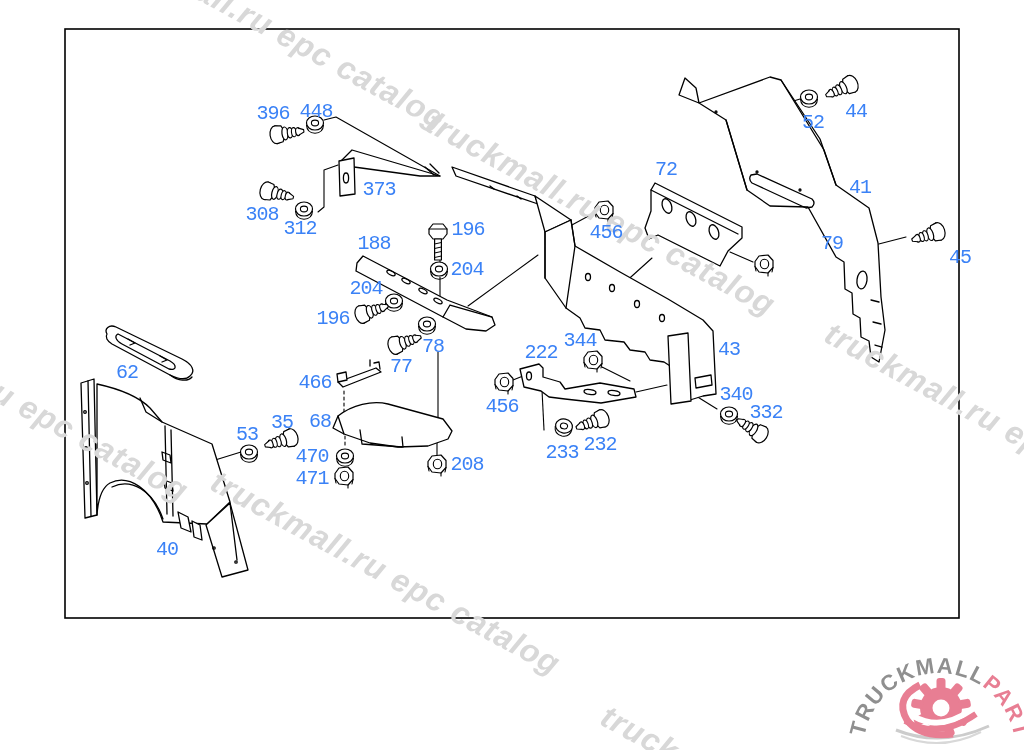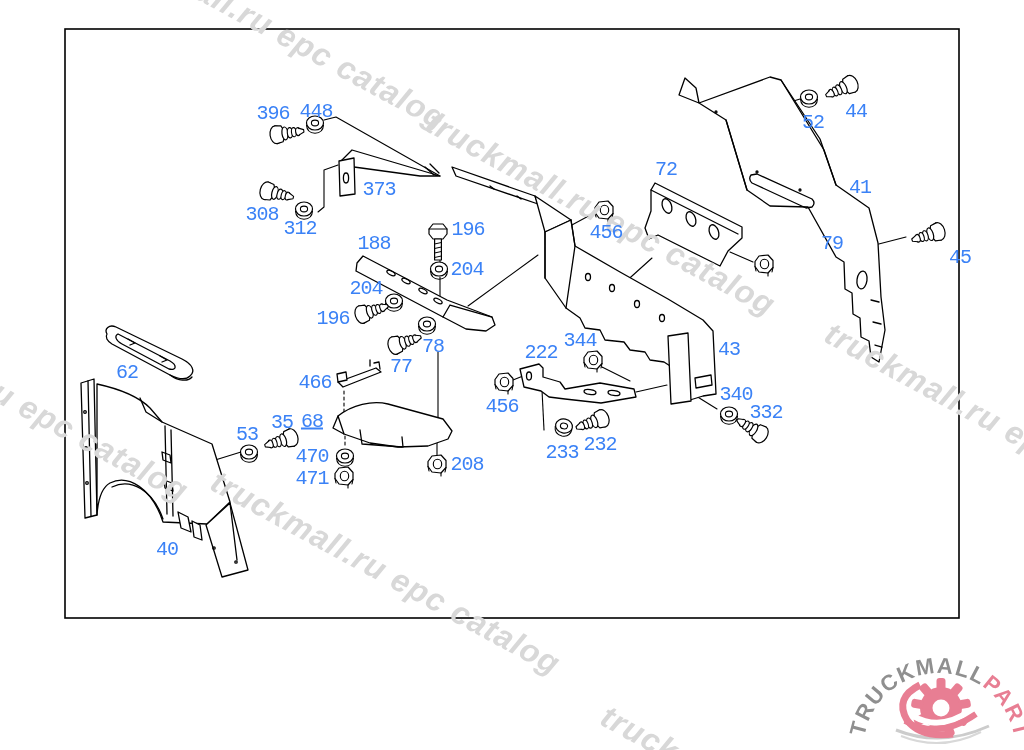--- a/index.html
+++ b/index.html
@@ -241,21 +241,21 @@
       <span class="lbl" style="left: 262px; top: 214px;">308</span>
       <span class="lbl" style="left: 300px; top: 228px;">312</span>
       <span class="lbl" style="left: 374px; top: 243px;">188</span>
       <span class="lbl" style="left: 468px; top: 229px;">196</span>
       <span class="lbl" style="left: 467px; top: 269px;">204</span>
       <span class="lbl" style="left: 366px; top: 288px;">204</span>
       <span class="lbl" style="left: 333px; top: 318px;">196</span>
       <span class="lbl" style="left: 433px; top: 346px;">78</span>
       <span class="lbl" style="left: 401px; top: 366px;">77</span>
       <span class="lbl" style="left: 315px; top: 382px;">466</span>
-      <span class="lbl" style="left: 312px; top: 421px; text-decoration: underline;">68</span>
+      <span class="lbl" style="left: 320px; top: 421px;">68</span>
       <span class="lbl" style="left: 312px; top: 456px;">470</span>
       <span class="lbl" style="left: 312px; top: 478px;">471</span>
       <span class="lbl" style="left: 467px; top: 464px;">208</span>
       <span class="lbl" style="left: 247px; top: 434px;">53</span>
       <span class="lbl" style="left: 282px; top: 422px;">35</span>
       <span class="lbl" style="left: 127px; top: 372px;">62</span>
       <span class="lbl" style="left: 167px; top: 549px;">40</span>
       <span class="lbl" style="left: 666px; top: 169px;">72</span>
       <span class="lbl" style="left: 606px; top: 232px;">456</span>
       <span class="lbl" style="left: 808px; top: 243px; margin-left: 24px;">79</span>

